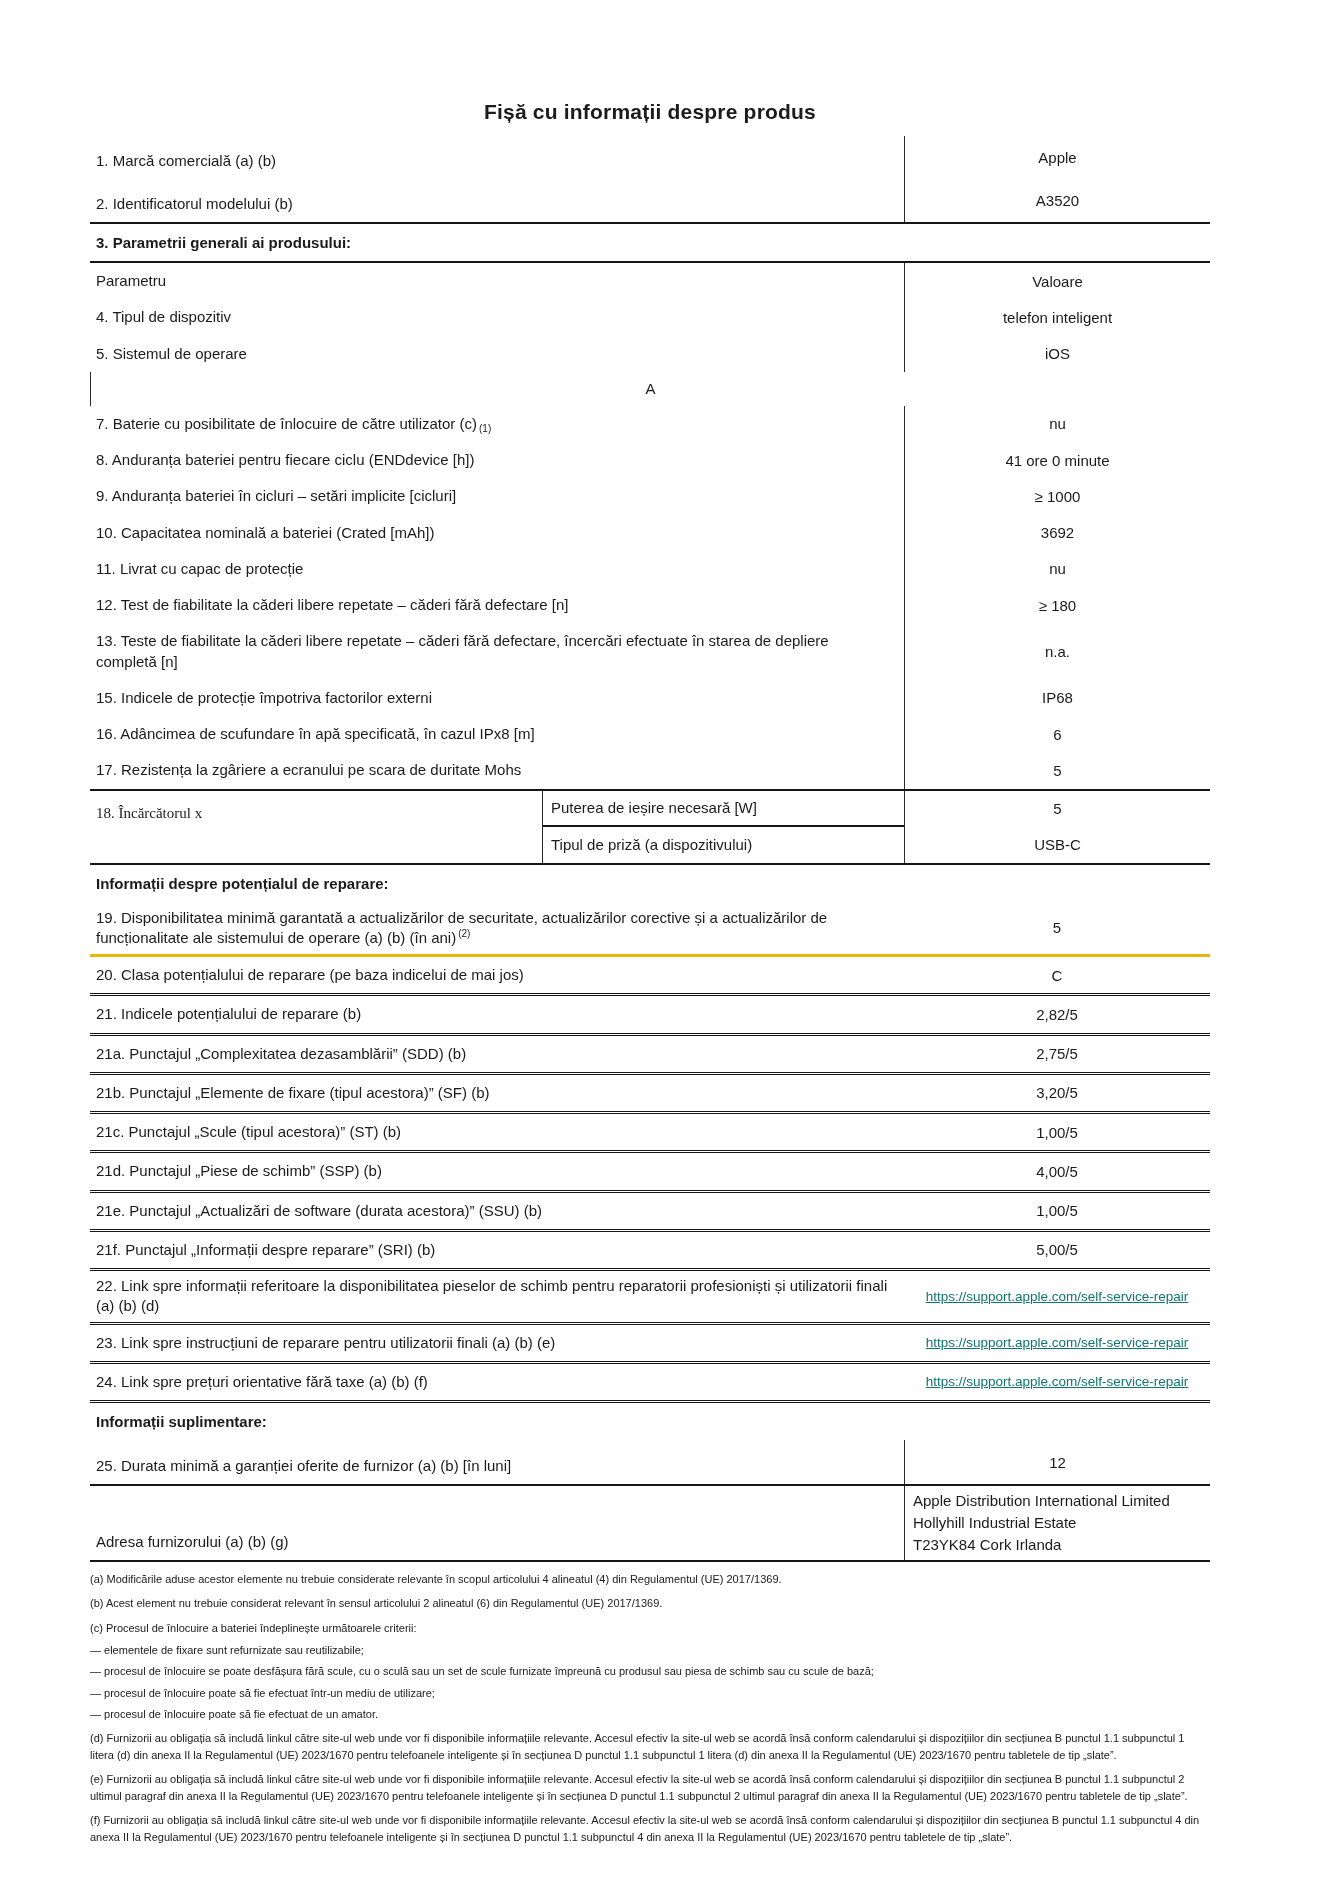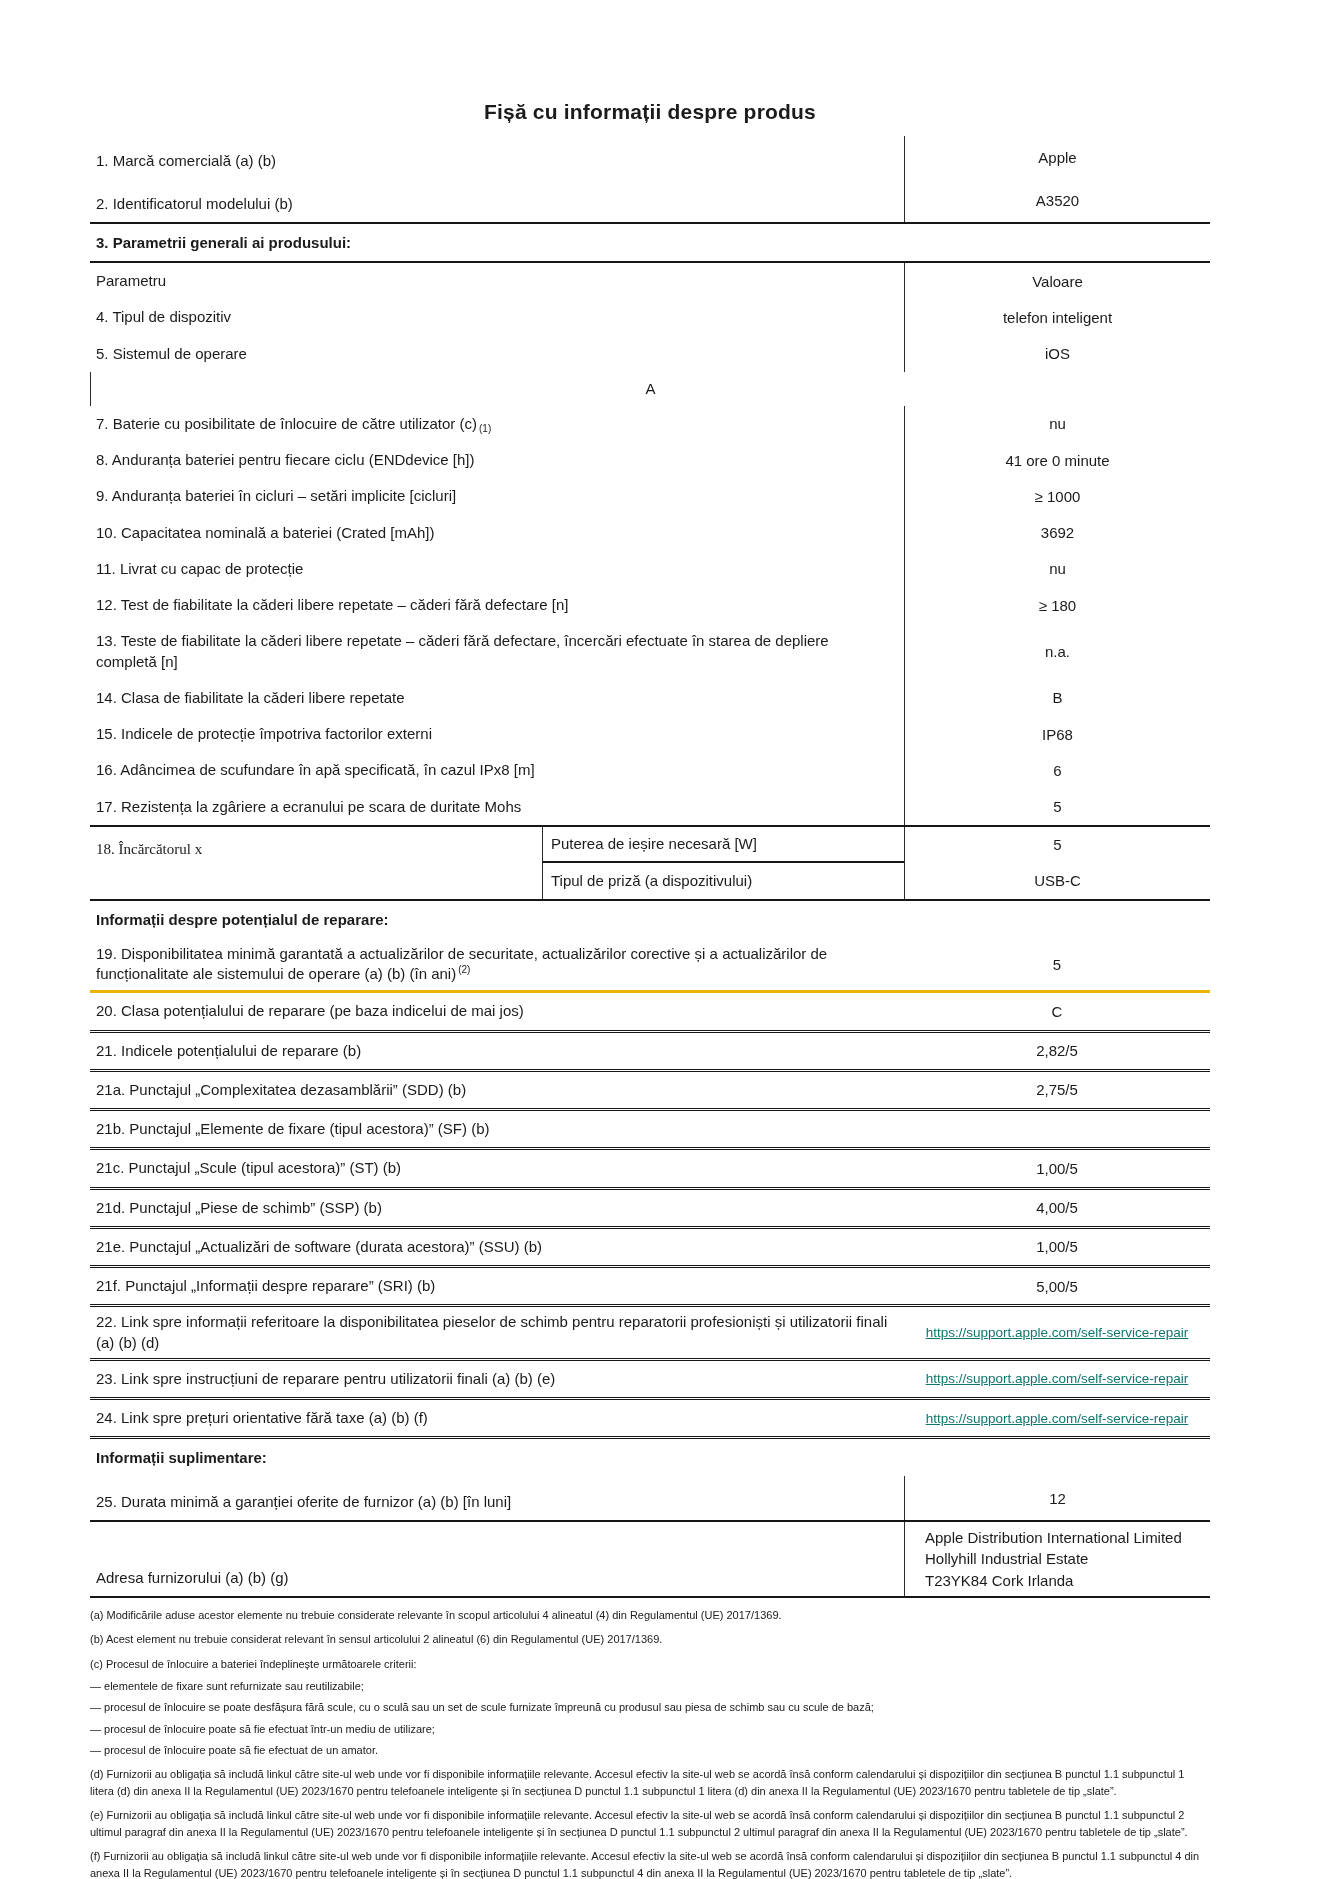--- a/index.html
+++ b/index.html
@@ -60,21 +60,21 @@
     color:#0f766e;text-decoration:underline;font-size:13.5px;
   }
   
   .suppl-block .r25{min-height:44px;}
   .addr-row{
     border-top:2px solid #161616;border-bottom:2px solid #161616;
     min-height:74px;
   }
   .addr-row .val{
     flex-direction:column;align-items:flex-start;justify-content:center;
-    text-align:left;padding-left:20px;line-height:1.45;
+    text-align:left;padding-left:8px;line-height:1.45;
   }
   
   .fns{margin-top:9px;font-size:11px;line-height:1.5;color:#202020;}
   .fn{margin-top:7px;}
   .fn.dash{margin-top:5px;}
   .fn.para{margin-top:7px;line-height:1.55;}
   .fn.small-gap{margin-top:9px;}
 </style>
 </head>
 <body>
@@ -186,28 +186,20 @@
     <div class="r divided">
       <div class="lbl">
           <span>13. Teste de fiabilitate la căderi libere repetate – căderi fără defectare, încercări efectuate în starea de depliere completă [n]</span>
         </div>
       <div class="val">
           <span>n.a.</span>
         </div>
     </div>
     <div class="r divided">
       <div class="lbl">
-          <span>14. Clasa de fiabilitate la căderi libere repetate</span>
-        </div>
-      <div class="val">
-          <span>B</span>
-        </div>
-    </div>
-    <div class="r divided">
-      <div class="lbl">
           <span>15. Indicele de protecție împotriva factorilor externi</span>
         </div>
       <div class="val">
           <span>IP68</span>
         </div>
     </div>
     <div class="r divided">
       <div class="lbl">
           <span>16. Adâncimea de scufundare în apă specificată, în cazul IPx8 [m]</span>
         </div>
@@ -281,20 +273,23 @@
       <div class="lbl">
           <span>21a. Punctajul „Complexitatea dezasamblării” (SDD) (b)</span>
         </div>
       <div class="val">
           <span>2,75/5</span>
         </div>
     </div>
     <div class="r">
       <div class="lbl">
           <span>21b. Punctajul „Elemente de fixare (tipul acestora)” (SF) (b)</span>
+        </div>
+      <div class="val">
+          <span>3,20/5</span>
         </div>
     </div>
     <div class="r">
       <div class="lbl">
           <span>21c. Punctajul „Scule (tipul acestora)” (ST) (b)</span>
         </div>
       <div class="val">
           <span>1,00/5</span>
         </div>
     </div>

